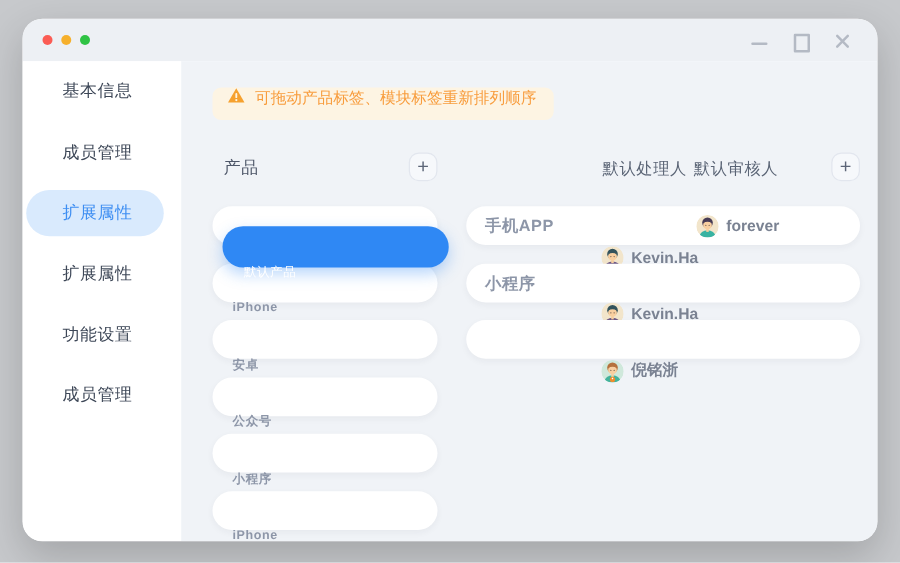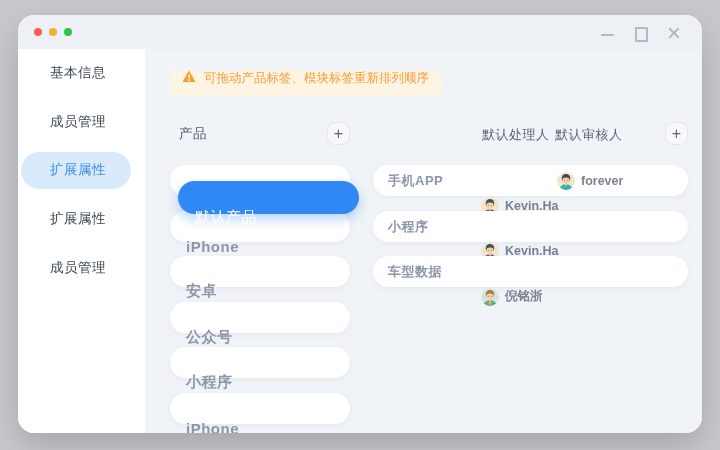--- a/index.html
+++ b/index.html
@@ -84,21 +84,21 @@
     border:1px solid #e2e6ee; border-radius:8px; background:#f6f8fb;
     color:#5c6577; font-size:16px; line-height:21px; text-align:center;
     cursor:pointer; padding:0;
   }
   .card-list { position:absolute; top:116px; left:0; right:0;font-weight:bold; }
   .card {
     height:31px; background:#ffffff; border-radius:15.5px; margin-bottom:14.5px;
     box-shadow:0 2px 6px rgba(31,45,61,.05);
     display:flex; align-items:center; cursor:grab;text-align:right;
   }
-  .card-label { padding-left:16px; font-size:15px; color:#8d96a8; letter-spacing:.5px;margin-top:40px; }
+  .card-label { padding-left:16px; font-size:10px; color:#8d96a8; letter-spacing:.5px;margin-top:40px; }
   .drag-pill {
     position:absolute; left:8px; top:132px; width:181px; height:33px;
     border-radius:16.5px; background:var(--accent,#2f88f4); z-index:5;
     display:flex; align-items:center; cursor:grabbing;
     box-shadow:0 5px 12px rgba(47,136,244,.35);
   }
   .drag-pill .card-label { color:#ffffff; padding-left:17px; }
   
   .mod-row {
     position:relative; height:31px; background:#ffffff; border-radius:15.5px;
@@ -151,20 +151,24 @@
   <div class="nav-item active">
     <span class="pill"></span>
     <span class="nav-label">扩展属性</span>
   </div>
 
   <div class="nav-item">
 
     <span class="nav-label">扩展属性</span>
   </div>
 
+  <div class="nav-item">
+
+    <span class="nav-label">功能设置</span>
+  </div>
 
   <div class="nav-item">
 
     <span class="nav-label">成员管理</span>
   </div>
 </div>
 
     <div class="content">
 
       <div class="banner">
@@ -264,21 +268,20 @@
     <circle cx="15.4" cy="16.5" r="0.9" fill="#5a4a44"></circle>
     <circle cx="20.6" cy="16.5" r="0.9" fill="#5a4a44"></circle>
 
   </svg></span>
       <span class="person-name">Kevin.Ha</span>
     </span>
 
   </div>
 
   <div class="mod-row">
-    <span class="mod-name">车型数据</span>
     <span class="person handler">
       <span class="avatar"><svg width="18" height="18" viewBox="0 0 36 36">
     <circle cx="18" cy="18" r="18" fill="#cfe8db"></circle>
     <ellipse cx="18" cy="34" rx="12.5" ry="9.5" fill="#43b39b"></ellipse>
     <rect x="16" y="22" width="4" height="5" fill="#f8cfa0"></rect>
     <circle cx="18" cy="12.5" r="8.5" fill="#b5713c"></circle>
     <circle cx="18" cy="16" r="7" fill="#f8cfa0"></circle>
     <path d="M11 13 a7.5 7.5 0 0 1 14 0 q-7 -4.5 -14 0 z" fill="#b5713c"></path>
     <circle cx="15.4" cy="16.5" r="0.9" fill="#5a4a44"></circle>
     <circle cx="20.6" cy="16.5" r="0.9" fill="#5a4a44"></circle>

